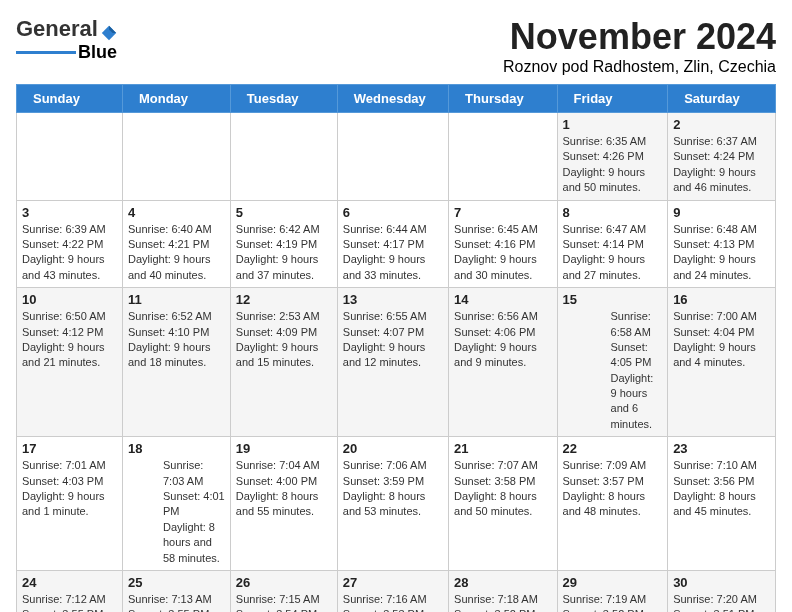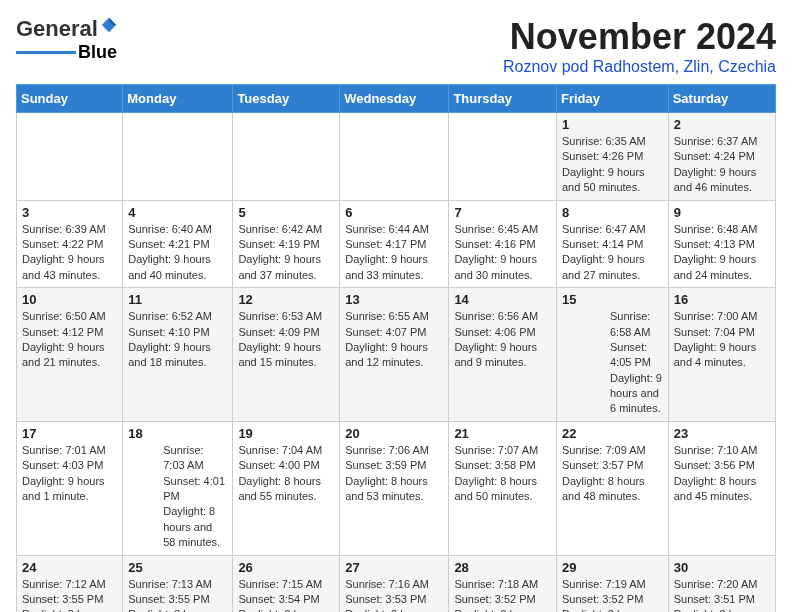--- a/index.html
+++ b/index.html
@@ -16,52 +16,52 @@
       align-items: flex-start;
       margin-bottom: 8px;
     }
     .logo {
       display: flex;
       flex-direction: column;
       align-items: flex-start;
     }
     .logo-text {
       display: flex;
-      align-items: flex-start;
+      align-items: flex-end;
       font-size: 22px;
       font-weight: bold;
     }
     .logo-general { color: #333; }
     .logo-blue { color: #1a6ab5; }
     .logo-icon {
       width: 18px;
       height: 18px;
       margin-left: 2px;
     }
     .title-area {
       text-align: right;
     }
     .calendar-title {
       font-size: 36px;
       font-weight: bold;
       color: #222;
     }
     .calendar-subtitle {
       font-size: 16px;
-      color: #1d4ed8;
+      color: #000000;
     }
     table {
       width: 100%;
       border-collapse: collapse;
       font-size: 11px;
     }
     thead tr th {
       background: #2e7fcf;
       color: #fff;
-      padding: 6px 4px;
+      padding: 6px 16px;
       text-align: left;
       font-size: 13px;
       font-weight: bold;
       border: 1px solid #5599d9;
     }
     tbody tr td {
       border: 1px solid #ccc;
       vertical-align: top;
       padding: 4px 5px;
       width: 113px;
@@ -193,21 +193,21 @@
 Daylight: 9 hours and 21 minutes.</div>
         </td>
         <td>
           <span class="day-num">11</span>
           <div class="day-info" style="white-space: pre-line;">Sunrise: 6:52 AM
 Sunset: 4:10 PM
 Daylight: 9 hours and 18 minutes.</div>
         </td>
         <td>
           <span class="day-num">12</span>
-          <div class="day-info" style="white-space: pre-line;">Sunrise: 6:53 AM
+          <div class="day-info" style="white-space: pre-line;">Sunrise: 2:53 AM
 Sunset: 4:09 PM
 Daylight: 9 hours and 15 minutes.</div>
         </td>
         <td>
           <span class="day-num">13</span>
           <div class="day-info" style="white-space: pre-line;">Sunrise: 6:55 AM
 Sunset: 4:07 PM
 Daylight: 9 hours and 12 minutes.</div>
         </td>
         <td>
@@ -218,21 +218,21 @@
         </td>
         <td>
           <span class="day-num">15</span>
           <div class="day-info" style="white-space: pre-line; margin-left: 48px;">Sunrise: 6:58 AM
 Sunset: 4:05 PM
 Daylight: 9 hours and 6 minutes.</div>
         </td>
         <td>
           <span class="day-num">16</span>
           <div class="day-info" style="white-space: pre-line;">Sunrise: 7:00 AM
-Sunset: 7:04 PM
+Sunset: 4:04 PM
 Daylight: 9 hours and 4 minutes.</div>
         </td>
       </tr>
       <tr>
         <td>
           <span class="day-num">17</span>
           <div class="day-info" style="white-space: pre-line;">Sunrise: 7:01 AM
 Sunset: 4:03 PM
 Daylight: 9 hours and 1 minute.</div>
         </td>

